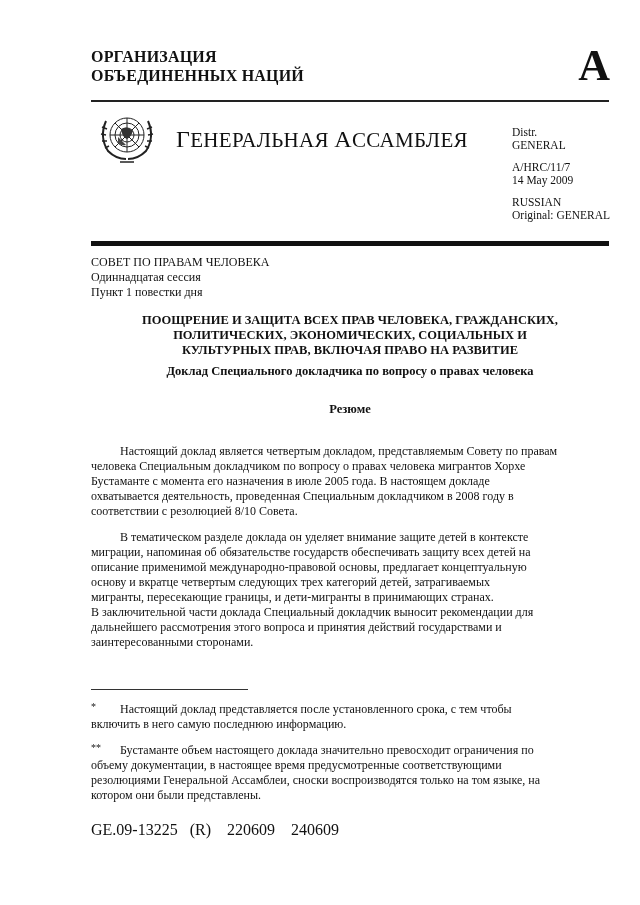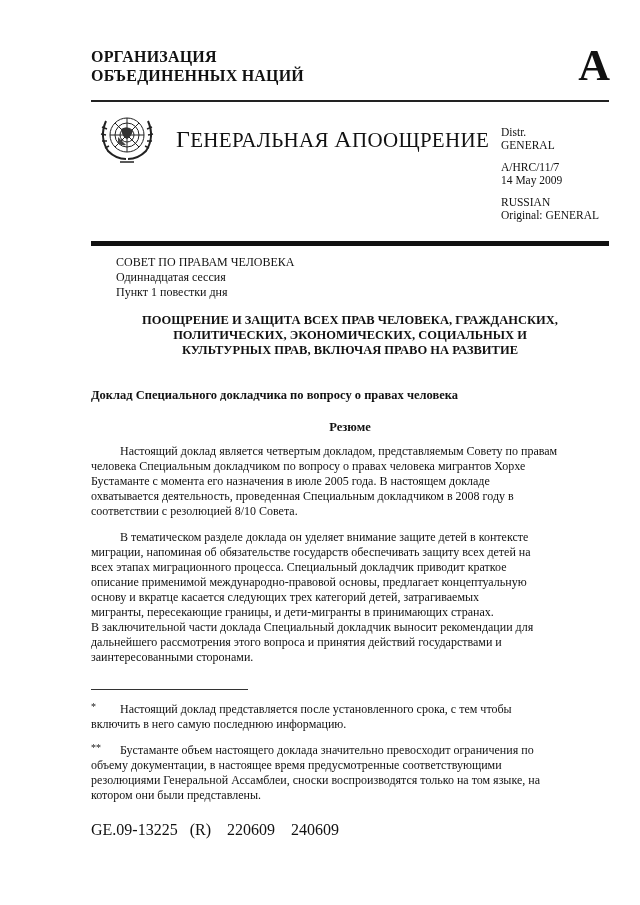--- a/index.html
+++ b/index.html
@@ -17,35 +17,35 @@
       right: 30px; top: 42px; font-weight: bold; font-size: 44px; line-height: 48px;
     }
     .rule-thin { left: 91px; width: 518px; top: 100px; height: 2px; background: #222; }
     .emblem { left: 96px; top: 109px; width: 62px; height: 58px; }
     .assembly {
       left: 176px; top: 127px; font-size: 21px; line-height: 24px; font-weight: normal;
       letter-spacing: 0.3px;
     }
     .assembly .cap { font-size: 24px; }
     .meta { left: 497px; top: 126px; font-size: 11.5px; line-height: 13px; }
-    .meta p { margin: 0 0 9px 4px; }
+    .meta p { margin: 0 0 9px 15px; }
     .rule-thick { left: 91px; width: 518px; top: 241px; height: 5px; background: #111; }
     .council { left: 91px; top: 255px; font-size: 12px; line-height: 15px; }
-    .council div { white-space: nowrap; margin-left: 25px; }
+    .council div { white-space: nowrap; }
     .title {
       left: 91px; width: 518px; top: 313px; text-align: center;
       font-weight: bold; font-size: 12.5px; line-height: 15px;
     }
     .subtitle {
-      left: 91px; width: 518px; top: 388px; text-align: left;
+      left: 91px; width: 518px; top: 364px; text-align: center;
       font-weight: bold; font-size: 12.5px; line-height: 15px;
     }
     .subtitle sup { font-size: 8px; vertical-align: 5px; }
     .summary-h {
-      left: 91px; width: 518px; top: 420px; text-align: center;
+      left: 91px; width: 518px; top: 402px; text-align: center;
       font-weight: bold; font-size: 12.5px; line-height: 15px;
     }
     .para {
       left: 91px; width: 510px; font-size: 12px; line-height: 15px;
     }
     .para .line { white-space: nowrap; }
     .para .indent { padding-left: 29px; }
     .p1 { top: 444px; }
     .p2 { top: 530px; }
     .fn-rule { left: 91px; top: 689px; width: 157px; height: 1px; background: #333; }
@@ -91,21 +91,21 @@
       <line x1="56" y1="18" x2="51" y2="20"></line>
       <line x1="57" y1="25" x2="52" y2="26"></line>
       <line x1="56" y1="32" x2="51" y2="32"></line>
       <line x1="53" y1="39" x2="49" y2="37"></line>
       <line x1="24" y1="53" x2="38" y2="53"></line>
     </g>
   </svg>
 </div>
 
 <div class="abs assembly">
-  <span class="cap">Г</span><span>ЕНЕРАЛЬНАЯ </span><span class="cap">А</span><span>ПООЩРЕНИЕ</span>
+  <span class="cap">Г</span><span>ЕНЕРАЛЬНАЯ </span><span class="cap">А</span><span>ССАМБЛЕЯ</span>
 </div>
 
 <div class="abs meta">
   <p>
     <span>Distr.</span><br>
     <span>GENERAL</span>
   </p>
   <p>
     <span>A/HRC/11/7</span><br>
     <span>14 May 2009</span>
@@ -140,23 +140,22 @@
   <div class="line indent">Настоящий доклад является четвертым докладом, представляемым Совету по правам</div>
   <div class="line">человека Специальным докладчиком по вопросу о правах человека мигрантов Хорхе</div>
   <div class="line">Бустаманте с момента его назначения в июле 2005 года.  В настоящем докладе</div>
   <div class="line">охватывается деятельность, проведенная Специальным докладчиком в 2008 году в</div>
   <div class="line">соответствии с резолюцией 8/10 Совета.</div>
 </div>
 
 <div class="abs para p2">
   <div class="line indent">В тематическом разделе доклада он уделяет внимание защите детей в контексте</div>
   <div class="line">миграции, напоминая об обязательстве государств обеспечивать защиту всех детей на</div>
-  <div class="line">всех этапах миграционного процесса.  Специальный докладчик приводит краткое</div>
   <div class="line">описание применимой международно-правовой основы, предлагает концептуальную</div>
-  <div class="line">основу и вкратце касается следующих трех категорий детей, затрагиваемых</div>
+  <div class="line">основу и вкратце четвертым следующих трех категорий детей, затрагиваемых</div>
   <div class="line">мигранты, пересекающие границы, и дети-мигранты в принимающих странах.</div>
   <div class="line">В заключительной части доклада Специальный докладчик выносит рекомендации для</div>
   <div class="line">дальнейшего рассмотрения этого вопроса и принятия действий государствами и</div>
   <div class="line">заинтересованными сторонами.</div>
 </div>
 
 <div class="abs fn-rule"></div>
 
 <div class="abs fn fn1">
   <div class="line"><span class="mark">*</span><span>Настоящий доклад представляется после установленного срока, с тем чтобы</span></div>

